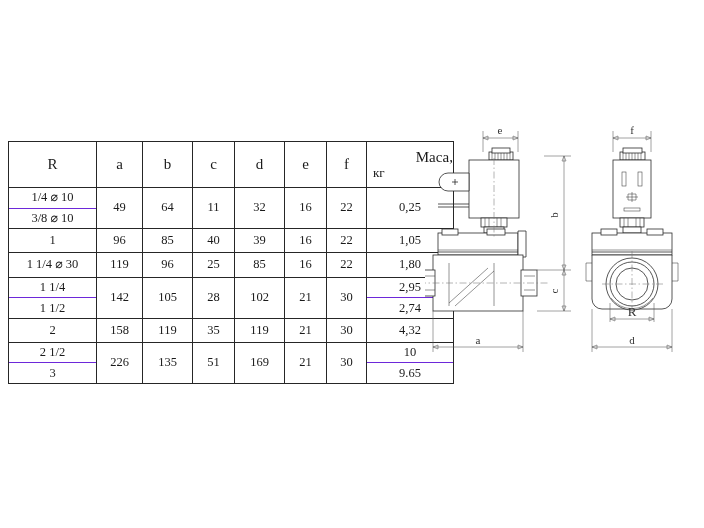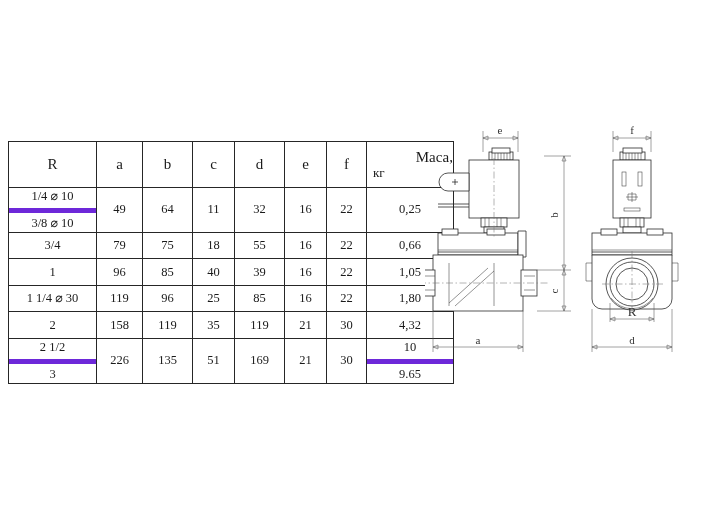--- a/index.html
+++ b/index.html
@@ -38,21 +38,21 @@
   th.mass-head .m1{display:block;text-align:right;padding-left:10px;}
   th.mass-head .m2{display:block;text-align:left;padding-left:6px;font-size:13px;}
 
   
   td.split{padding:0;}
   td.split .sub{
     height:50%;
     display:flex;align-items:center;justify-content:center;
     font-size:12.5px;
   }
-  td.split .sub.top{border-bottom:5px solid #6d28d9;}
+  td.split .sub.top{border-bottom:1px solid #6d28d9;}
 
   col.c-r{width:88px;}
   col.c-a{width:46px;}
   col.c-b{width:50px;}
   col.c-c{width:42px;}
   col.c-d{width:50px;}
   col.c-e{width:42px;}
   col.c-f{width:40px;}
   col.c-m{width:87px;}
 
@@ -112,30 +112,20 @@
           <td>49</td>
           <td>64</td>
           <td>11</td>
           <td>32</td>
           <td>16</td>
           <td>22</td>
           <td>0,25</td>
         </tr>
 
 
-        <tr class="r-short">
-          <td>3/4</td>
-          <td>79</td>
-          <td>75</td>
-          <td>18</td>
-          <td>55</td>
-          <td>16</td>
-          <td>22</td>
-          <td>0,66</td>
-        </tr>
 
         <tr class="r-short">
           <td>1</td>
           <td>96</td>
           <td>85</td>
           <td>40</td>
           <td>39</td>
           <td>16</td>
           <td>22</td>
           <td>1,05</td>
@@ -145,20 +135,36 @@
           <td>1 1/4 ⌀ 30</td>
           <td>119</td>
           <td>96</td>
           <td>25</td>
           <td>85</td>
           <td>16</td>
           <td>22</td>
           <td>1,80</td>
         </tr>
 
+        <tr class="r-tall">
+          <td class="split">
+            <div class="sub top">1 1/4</div>
+            <div class="sub">1 1/2</div>
+          </td>
+          <td>142</td>
+          <td>105</td>
+          <td>28</td>
+          <td>102</td>
+          <td>21</td>
+          <td>30</td>
+          <td class="split">
+            <div class="sub top">2,95</div>
+            <div class="sub">2,74</div>
+          </td>
+        </tr>
 
         <tr class="r-short">
           <td>2</td>
           <td>158</td>
           <td>119</td>
           <td>35</td>
           <td>119</td>
           <td>21</td>
           <td>30</td>
           <td>4,32</td>

